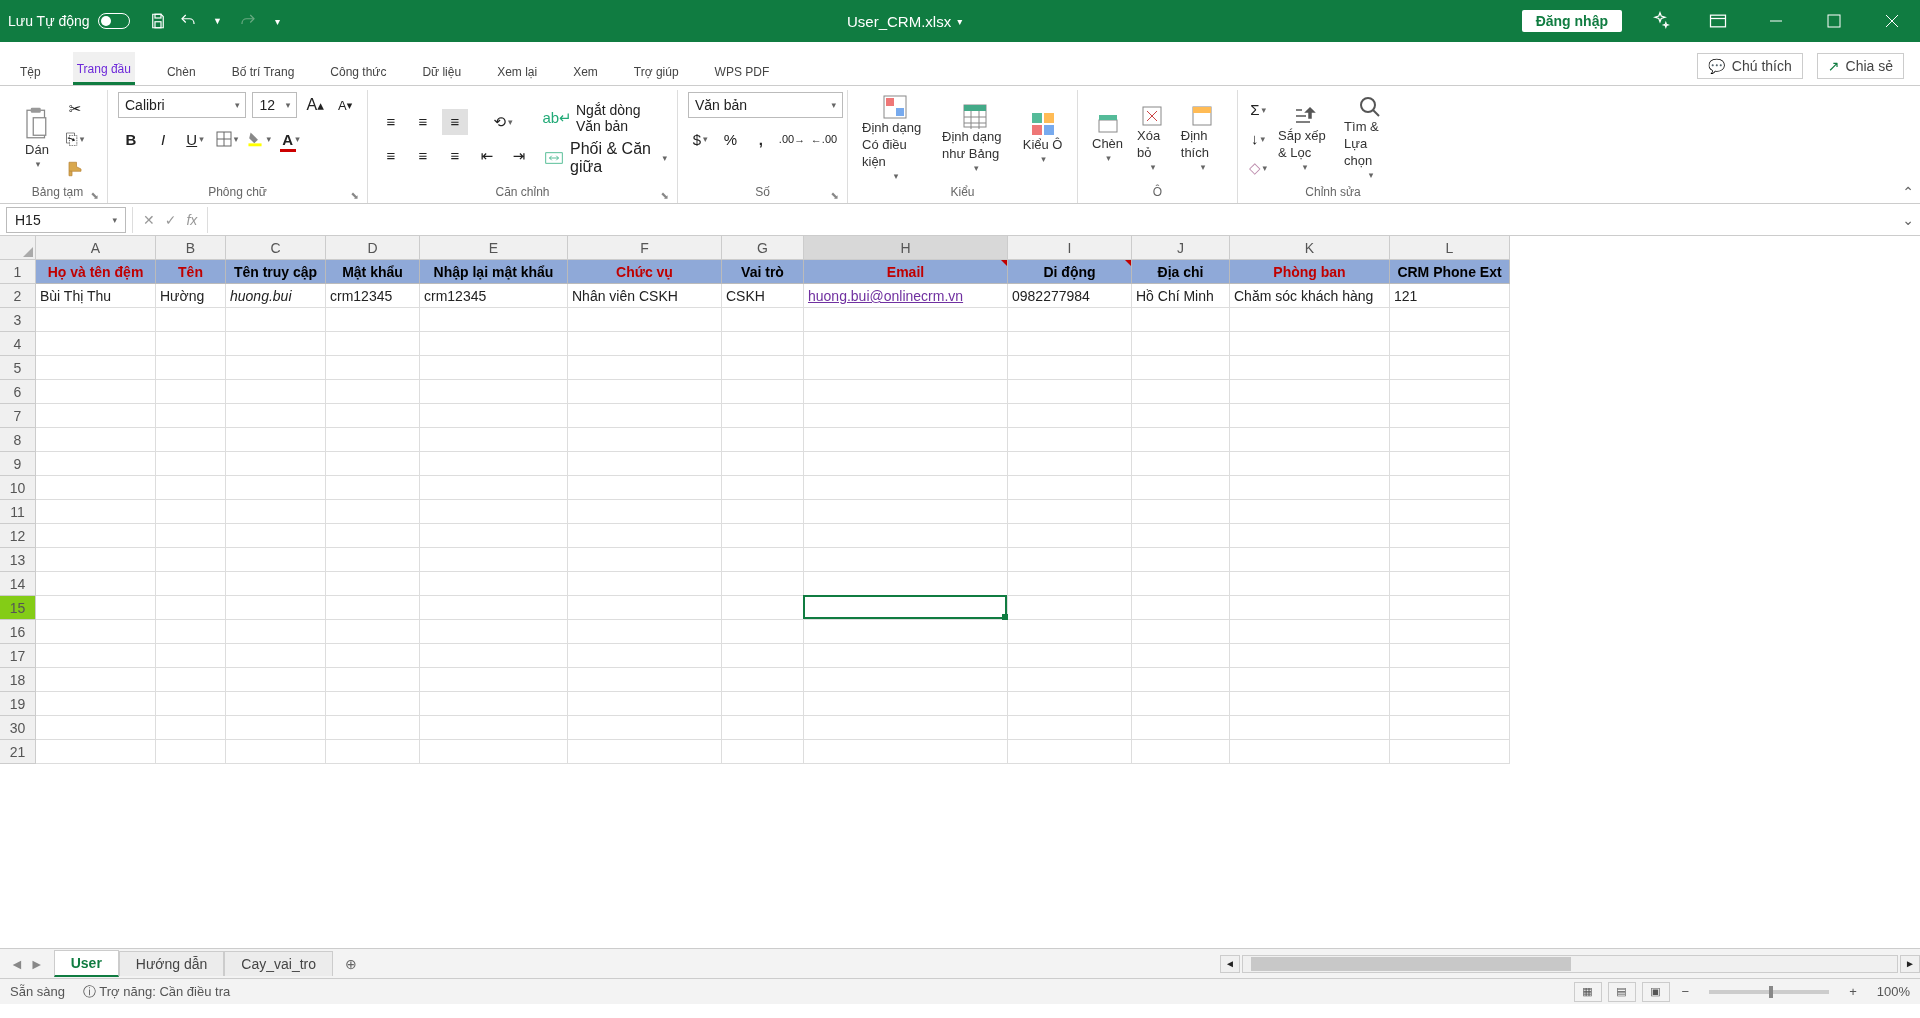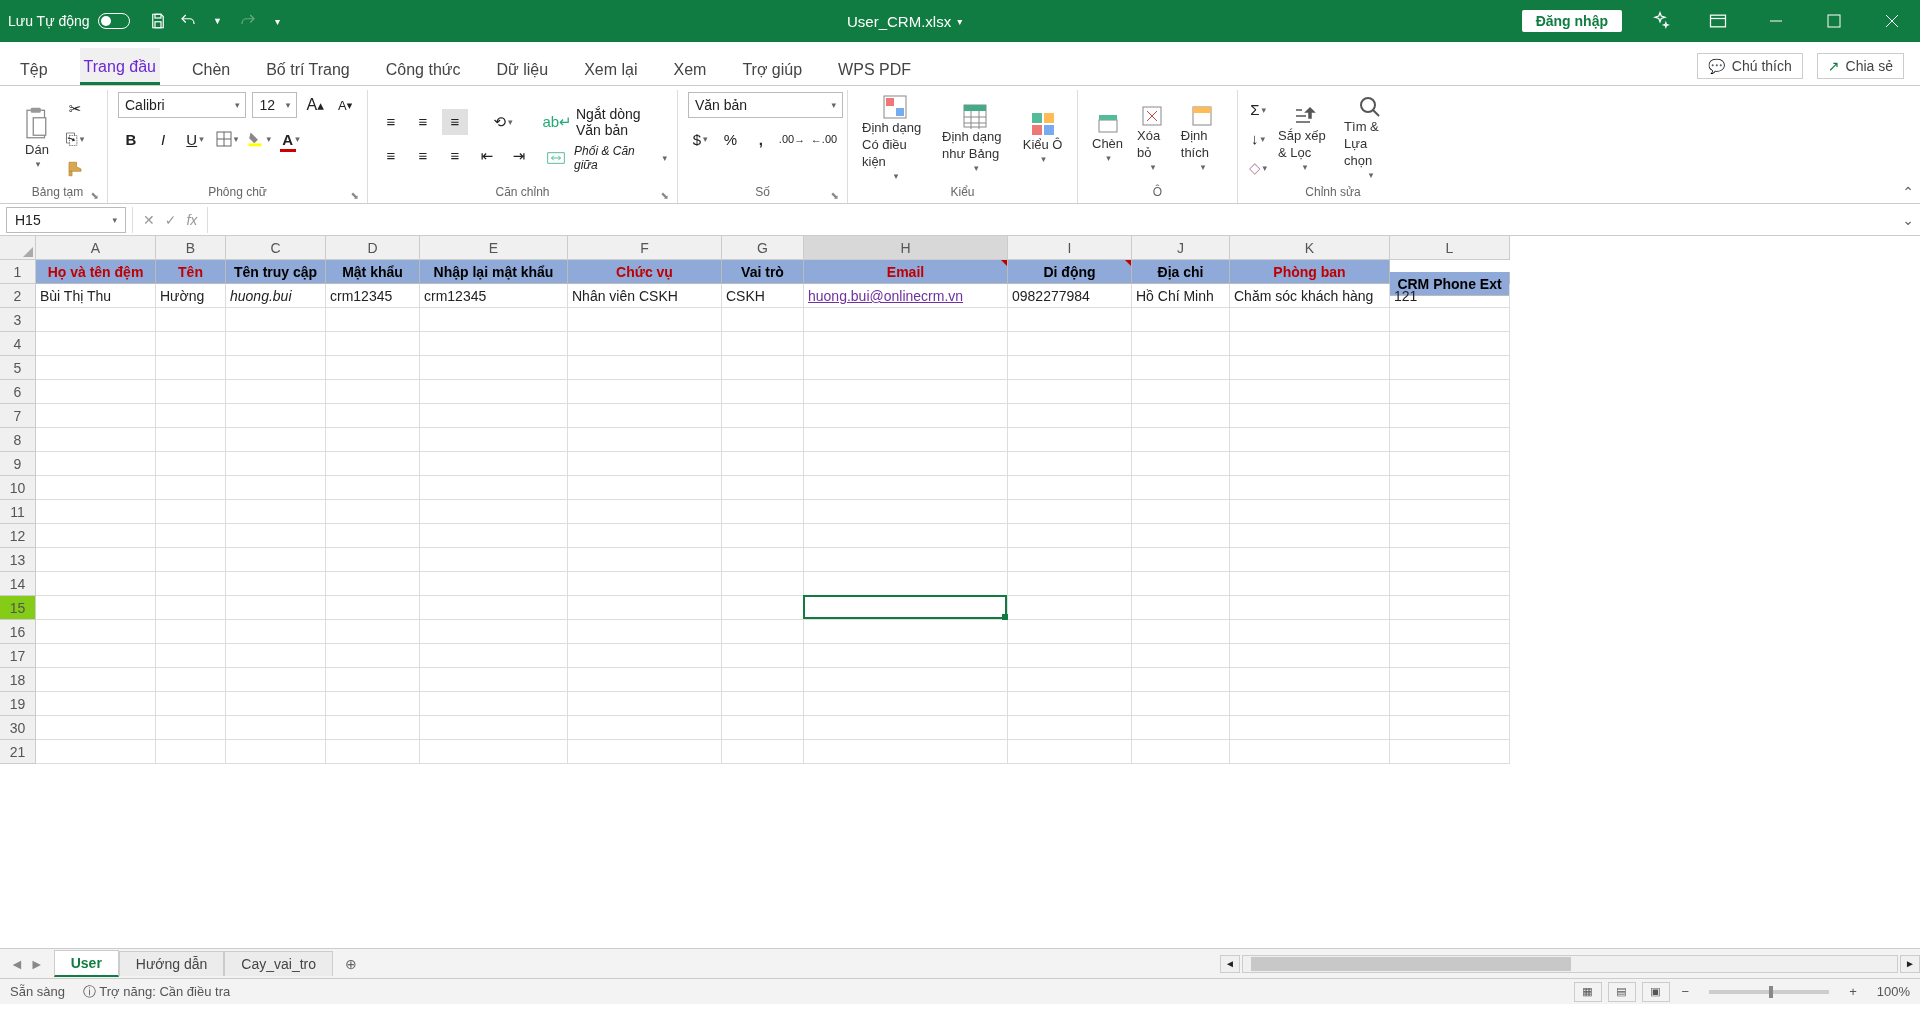--- a/index.html
+++ b/index.html
@@ -12,21 +12,21 @@
 .qat { display:flex; align-items:center; gap:10px; margin-left:6px; }
 .qat-ic { width:20px; height:20px; display:flex; align-items:center; justify-content:center; color:#fff; cursor:pointer; }
 .tb-center { flex:1; display:flex; align-items:center; justify-content:center; gap:40px; }
 .fname { display:flex; align-items:center; gap:6px; font-size:15px; }
 .search { width:510px; height:28px; background:#0d6b38; border:1px solid #2a9a5c; border-radius:2px; display:flex; align-items:center; padding:0 10px; gap:10px; color:#c8e6d4; }
 .tb-right { display:flex; align-items:center; gap:18px; }
 .signin { background:#fff; color:#107c41; padding:3px 14px; border-radius:2px; font-size:14px; font-weight:600; cursor:pointer; }
 .win-btn { width:40px; height:42px; display:flex; align-items:center; justify-content:center; cursor:pointer; }
 .tabbar { height:44px; display:flex; align-items:flex-end; padding:0 16px; border-bottom:1px solid #ccc; background:#fff; justify-content:space-between; }
 .tabs { display:flex; gap:28px; align-items:flex-end; height:100%; }
-.tab { padding:10px 4px 6px; font-size:16px; color:#444; cursor:pointer;margin-top:12px; }
+.tab { padding:10px 4px 6px; font-size:12px; color:#444; cursor:pointer;margin-top:12px; }
 .tab.active { color:#6d28d9; font-weight:400; border-bottom:3px solid #107c41; background:#f0f0f0; }
 .tab-actions { display:flex; gap:14px; align-items:center; padding-bottom:6px; }
 .tab-act { border:1px solid #ccc; padding:4px 10px; font-size:14px; color:#444; display:flex; gap:6px; align-items:center; cursor:pointer; }
 .ribbon { height:118px; background:#fff; border-bottom:1px solid #ccc; display:flex; padding:4px 8px 0; }
 .rgroup { border-right:1px solid #ddd; padding:2px 10px 2px 10px; display:flex; flex-direction:column; justify-content:space-between; }
 .rgroup-body { flex:1; display:flex; align-items:center; gap:6px; }
 .rgroup-label { text-align:center; font-size:12px; color:#666; padding-bottom:2px; position:relative; }
 .launcher { position:absolute; right:-2px; bottom:0; font-size:10px; color:#888; }
 .bigbtn { display:flex; flex-direction:column; align-items:center; justify-content:center; font-size:13px; color:#333; padding:2px 4px; cursor:pointer; line-height:1.3; }
 .col { display:flex; flex-direction:column; gap:4px; }
@@ -274,21 +274,21 @@
               <span class="ic-btn" style="color:#2a7;">ab↵</span>
               <span style="font-size:14px;">Ngắt dòng Văn bản</span>
             </div>
         <div class="row">
               <span class="ic-btn">
                 <svg width="18" height="14" viewBox="0 0 24 16" fill="none" stroke="#2a7">
                   <rect x="1" y="1" width="22" height="14"></rect>
                   <path d="M6 8h12M9 5l-3 3 3 3M15 5l3 3-3 3"></path>
                 </svg>
               </span>
-              <span style="font-size:12px;font-style:italic;">Phối &amp; Căn giữa</span>
+              <span style="font-size:16px;">Phối &amp; Căn giữa</span>
               <span class="dd">▾</span>
             </div>
       </div>
     </div>
     <div class="rgroup-label"><span>Căn chỉnh</span><span class="launcher">⬊</span></div>
   </div>
 
   <div class="rgroup" style="width:170px;">
     <div class="rgroup-body col" style="align-items:stretch;gap:8px;">
       <div class="selbox" style="width:155px;">
@@ -461,21 +461,21 @@
         <div class="cell hcell red" style="width: 70px;">Tên</div>
         <div class="cell hcell" style="width: 100px;">Tên truy cập</div>
         <div class="cell hcell" style="width: 94px;">Mật khẩu</div>
         <div class="cell hcell" style="width: 148px;">Nhập lại mật khẩu</div>
         <div class="cell hcell red" style="width: 154px;">Chức vụ</div>
         <div class="cell hcell" style="width: 82px;">Vai trò</div>
         <div class="cell hcell red" style="width: 204px; position: relative;">Email<span class="tri"></span></div>
         <div class="cell hcell" style="width: 124px; position: relative;">Di động<span class="tri"></span></div>
         <div class="cell hcell" style="width: 98px;">Địa chỉ</div>
         <div class="cell hcell red" style="width: 160px;">Phòng ban</div>
-        <div class="cell hcell" style="width: 120px; margin-top: 12px;">CRM Phone Ext</div>
+        <div class="cell hcell" style="width: 120px;">CRM Phone Ext</div>
       </div>
       <div class="crow">
         <div class="cell" style="width: 120px;">Bùi Thị Thu</div>
         <div class="cell" style="width: 70px;">Hường</div>
         <div class="cell" style="width: 100px; font-style: italic;">huong.bui</div>
         <div class="cell" style="width: 94px;">crm12345</div>
         <div class="cell" style="width: 148px;">crm12345</div>
         <div class="cell" style="width: 154px;">Nhân viên CSKH</div>
         <div class="cell" style="width: 82px;">CSKH</div>
         <div class="cell" style="width: 204px;"><span class="email">huong.bui@onlinecrm.vn</span></div>

